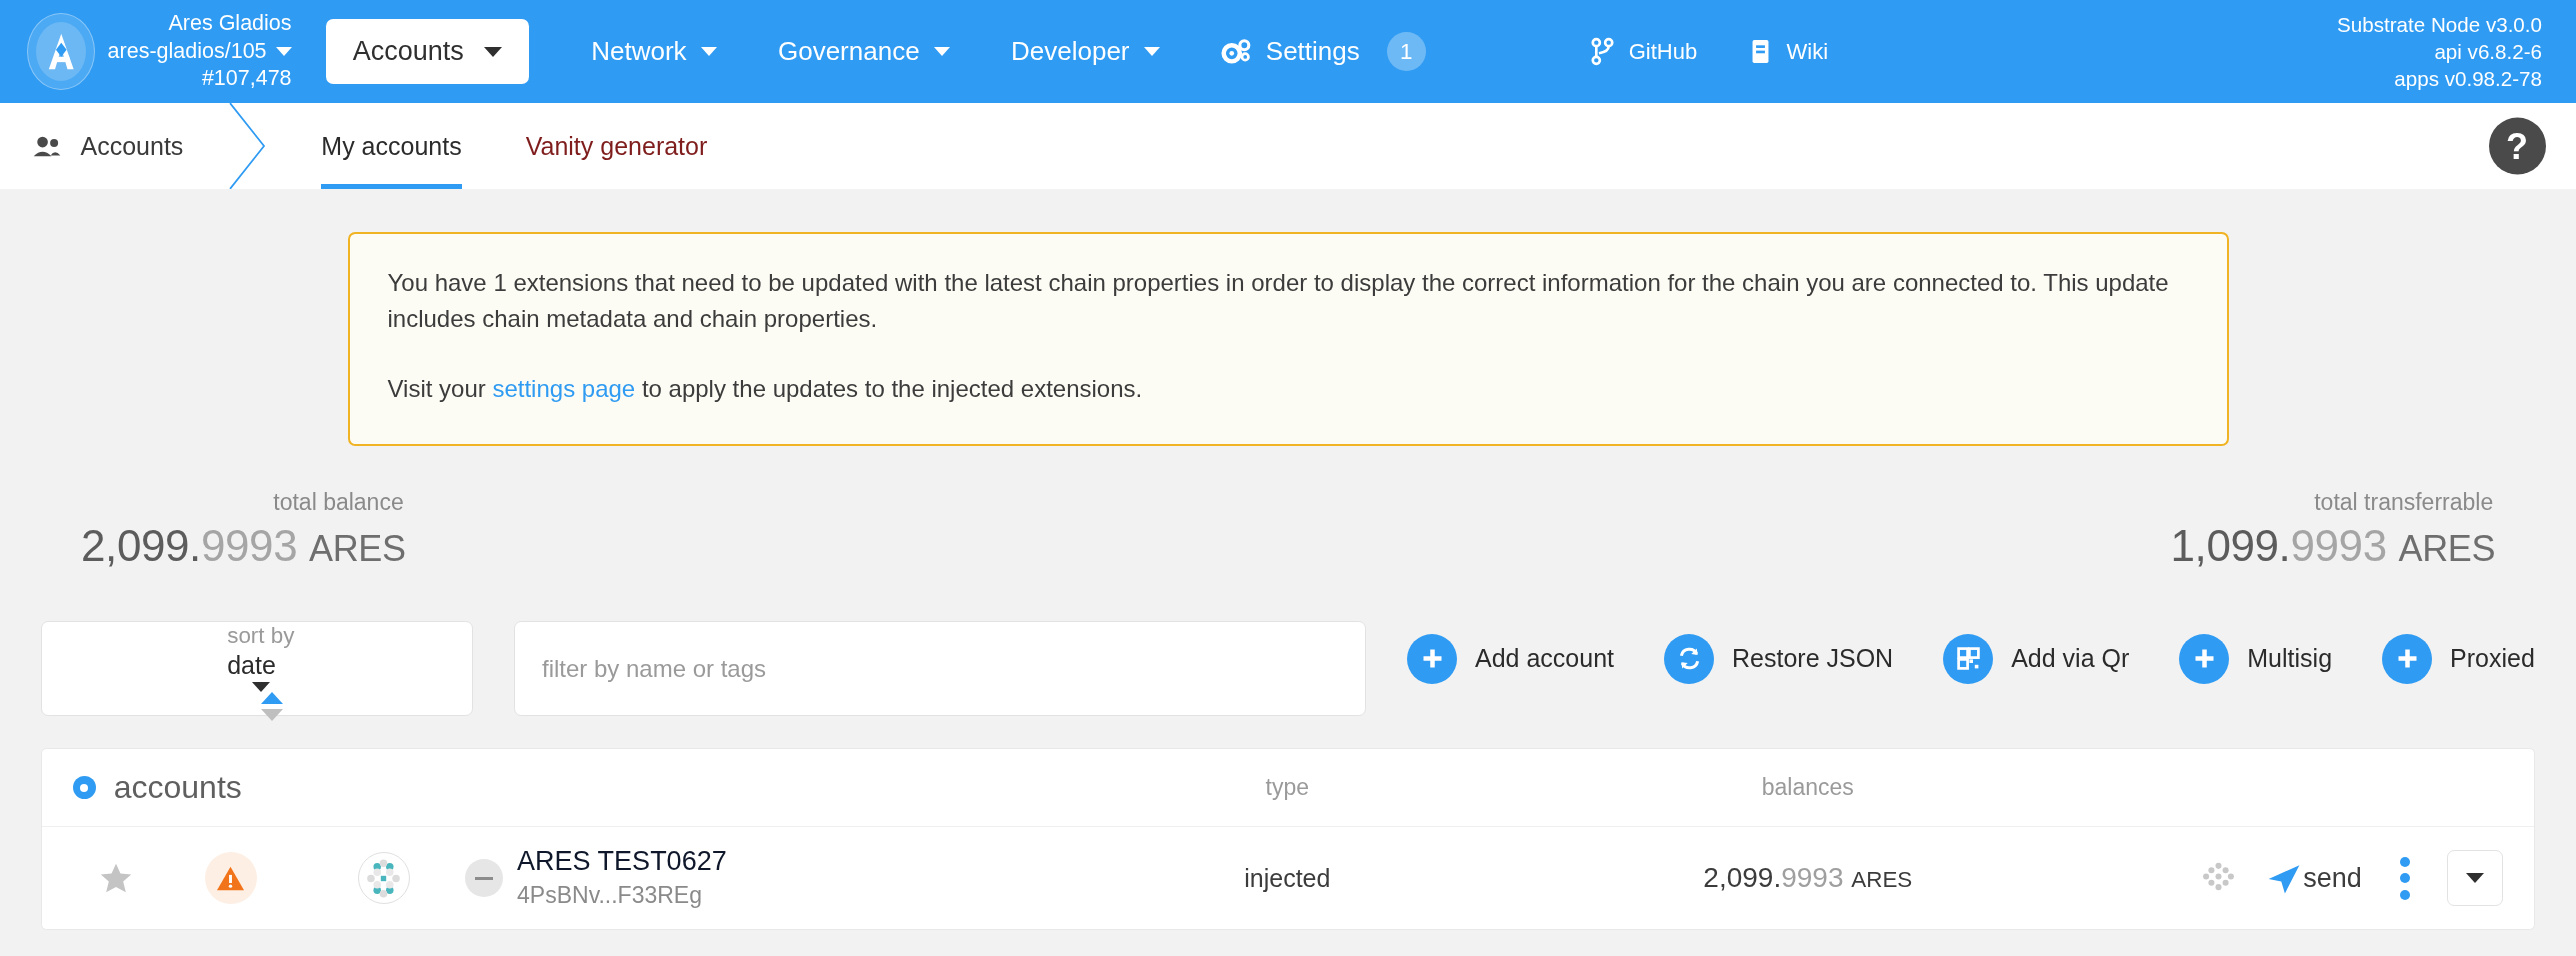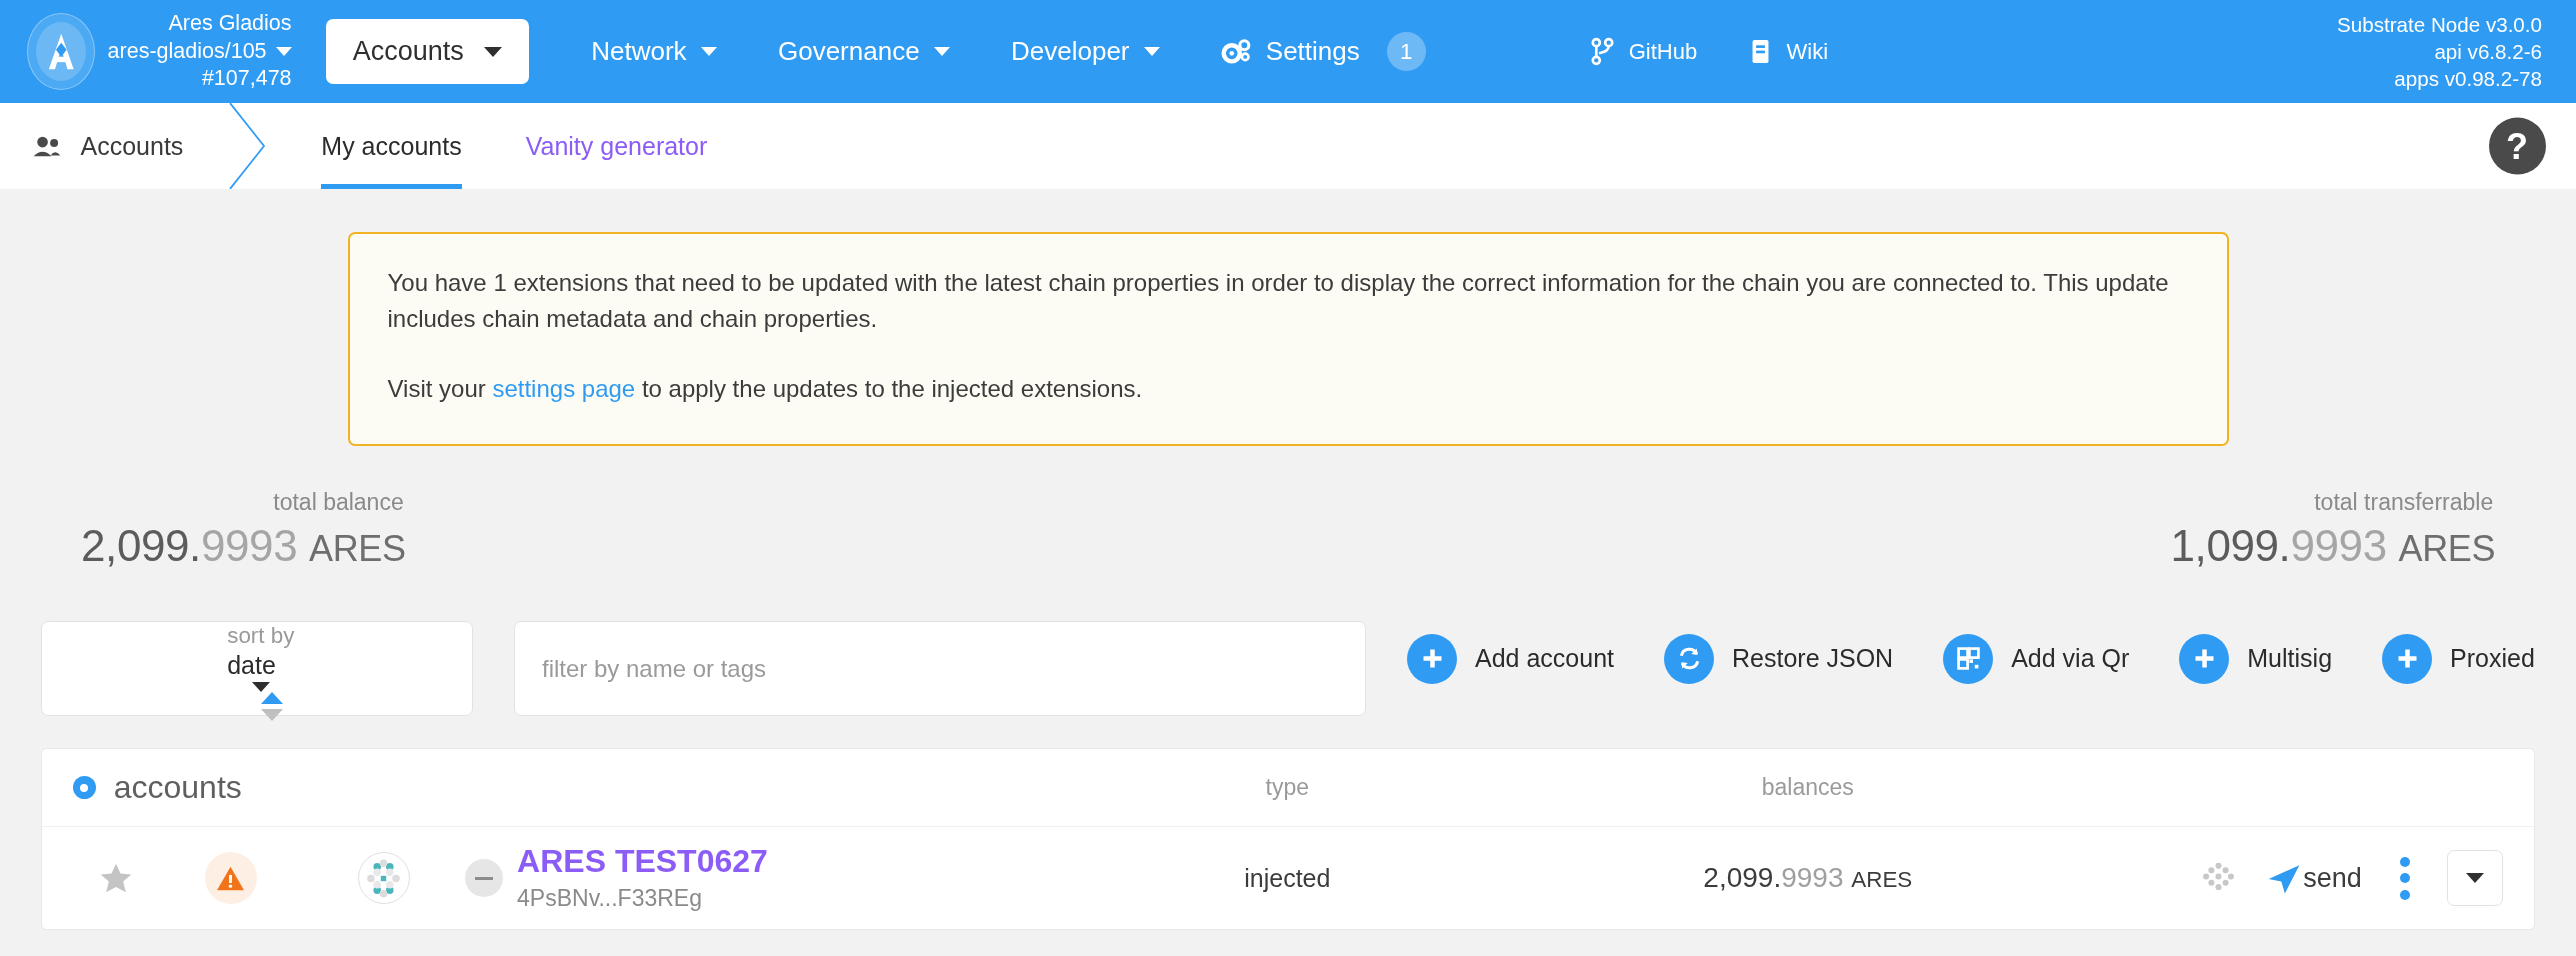--- a/index.html
+++ b/index.html
@@ -78,21 +78,21 @@
   }
   .section-label {
     display: flex; align-items: center; gap: 18px;
     padding: 0 43px 0 30.5px; font-size: 25px; color: #3a3a3a;
   }
   .chevron-div { width: 63px; position: relative; }
   .chevron-div svg { position: absolute; left: -12.6px; top: 0; }
   .tabs { display: flex; align-items: stretch; gap: 0; }
   .tab {
     display: flex; align-items: center; padding: 0 32px;
-    font-size: 25px; color: #8b5cf6; position: relative;
+    font-size: 25px; color: #7f1d1d; position: relative;
   }
   .tab.active { color: #2b2b2b; }
   .tab.active::after {
     content: ""; position: absolute; left: 32px; right: 32px; bottom: 0;
     height: 5.4px; background: #2f9bf2;
   }
   .help-btn {
     position: absolute; right: 30.5px; top: 50%; transform: translateY(-50%);
     width: 57px; height: 57px; border-radius: 50%;
     background: #4a4a4a; color: #ffffff;
@@ -189,21 +189,21 @@
     background: #ffffff; border: 0.9px solid #e0e0e0;
     display: flex; align-items: center; justify-content: center;
   }
   .tagminus {
     width: 38px; height: 38px; border-radius: 50%; background: #e6e6e6;
     display: flex; align-items: center; justify-content: center; margin-right: 14.4px;
   }
   .tagminus i { width: 18px; height: 3.6px; background: #8c8c8c; display: block; }
   .cell-name { display: flex; align-items: center; }
   .name-stack { display: flex; flex-direction: column; }
-  .acct-name { font-size: 32px; color: #8b5cf6; line-height: 1.18; font-weight: bold; }
+  .acct-name { font-size: 27px; color: #0f172a; line-height: 1.18; }
   .acct-addr { font-size: 23px; color: #8a8a8a; line-height: 1.3; margin-top: 3.6px; }
   .cell-type { width: 422px; text-align: center; font-size: 25px; color: #3c3c3c; margin-left: auto; }
   .cell-bal { width: 619px; display: flex; justify-content: center; }
   .bal-inner { display: inline-block; text-align: center; }
   .bal-text { font-size: 28px; color: #3c3c3c; white-space: nowrap; }
   .bal-text .dec { color: #9f9f9f; }
   .bal-text .unit { font-size: 22.4px; color: #3c3c3c; }
   .bal-underline { height: 4.5px; background: #f03c18; margin-top: 6.3px; }
   .cell-acts { width: 386px; display: flex; align-items: center; justify-content: flex-end; gap: 27px; }
   .kebab { display: flex; flex-direction: column; gap: 6.3px; padding: 5.4px 10.8px; }

